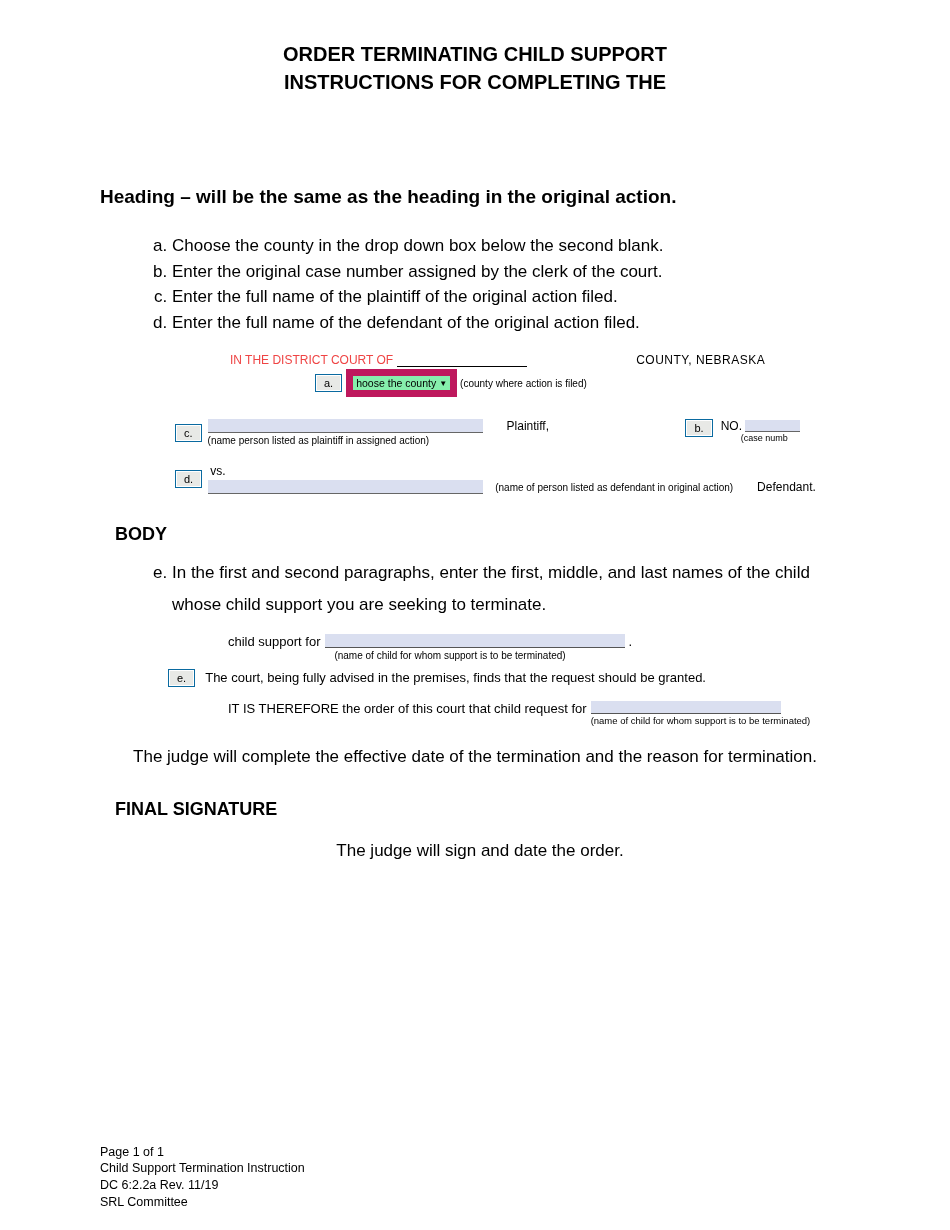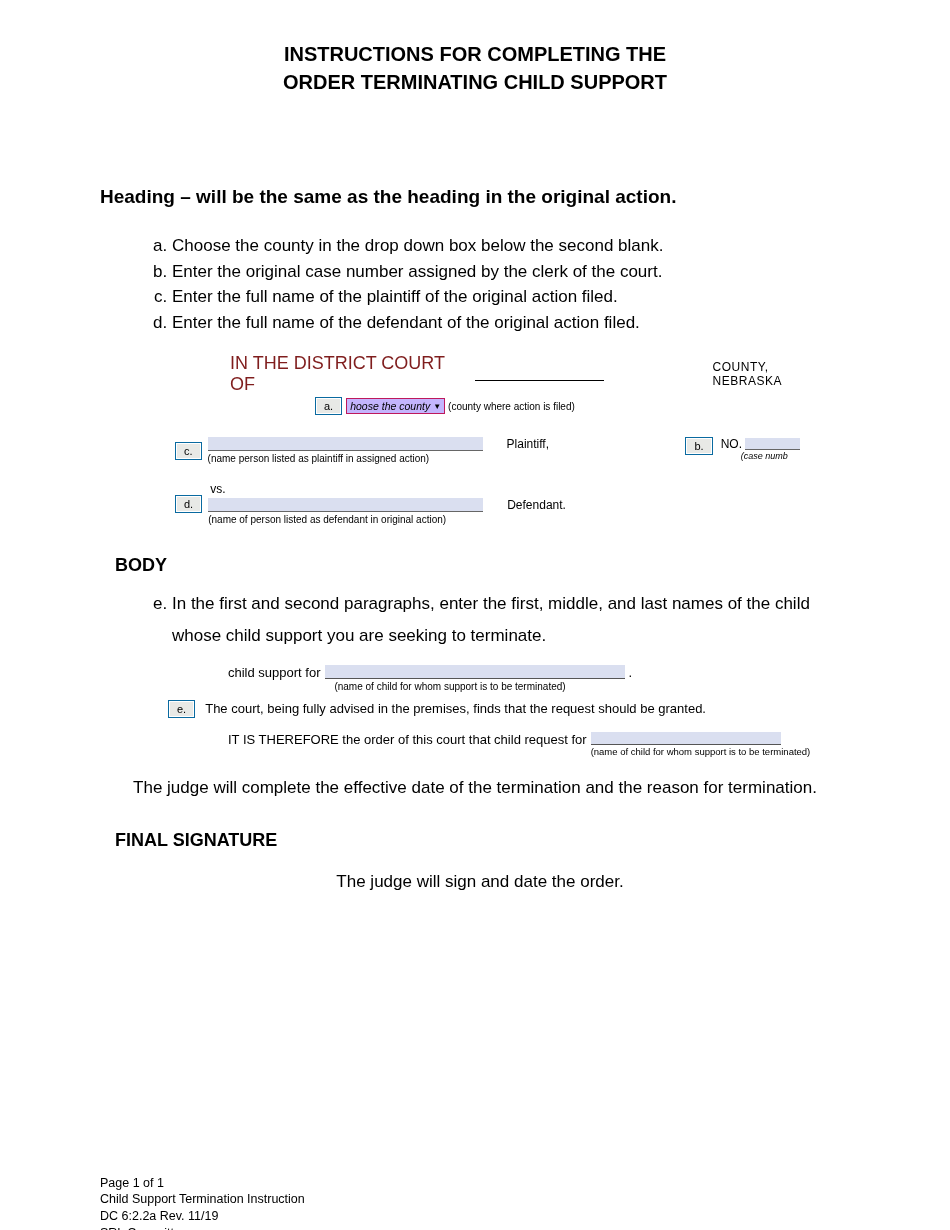--- a/index.html
+++ b/index.html
@@ -48,38 +48,38 @@
     
     .form-block {
       margin: 18px 0 8px 75px;
       position: relative;
       font-family: Arial, sans-serif;
     }
     .district-court {
       display:flex; flex-direction:column; align-items:flex-start; margin-left:55px;
     }
     .district-court-line1 { display:flex; align-items:center; gap:4px; }
-    .district-court-title { font-size:18px; color:#7f1d1d; }
+    .district-court-title { font-size:12px; color:#ef4444; }
     .drop-callout {
       display:flex; align-items:center; margin-top:2px; margin-left:85px;
     }
     .callout-box {
       border: 1.5px solid #0a6aa0;
       background: #e8e9e6;
       font-size: 11px;
       padding: 2px 8px;
       margin-right: 4px;
       box-shadow: inset 0 0 0 1px #fff;
     }
     .dropdown {
-      border: 1px solid #be185d;
-      background: #c4b5fd;
+      border: 7px solid #be185d;
+      background: #86efac;
       font-size: 10.5px;
       padding: 1px 3px;
-      display:flex; align-items:center; gap:3px;font-style:italic;
+      display:flex; align-items:center; gap:3px;
     }
     .dropdown .arrow { font-size:8px; }
     .tiny-label { font-size: 10px; color:#000; }
     .county-nebraska { font-size:12px; margin-left:auto; margin-right:10px; letter-spacing:0.5px;}
     .form-row2 { display:flex; margin-top:22px; }
     .callout-left { margin-right: 6px; }
     .party-block { display:flex; flex-direction:column; }
     .party-input {
       background: #dadff0;
       height: 14px;
@@ -88,21 +88,21 @@
     }
     .party-caption { font-size:10px; margin-top:2px; }
     .party-role { font-size:12px; margin-left:12px; align-self:flex-start; margin-top:0px;}
     .plaintiff-row{ display:flex; align-items:flex-start; gap:12px;}
     .right-no { margin-left:auto; margin-right:50px; display:flex; align-items:flex-start; }
     .no-block { display:flex; flex-direction:column; }
     .no-line { display:flex; align-items:center; gap:3px;}
     .no-input {
       background:#dadff0; height:12px; width:55px; border-bottom:1px solid #666;
     }
-    .no-caption { font-size:9px; margin-left:20px;font-style:italic;}
+    .no-caption { font-size:9px; margin-left:20px;}
     .vs-row { display:flex; align-items:flex-start; margin-top:18px; margin-left:0; }
     .vs-label { font-size:12px; margin-left:2px; margin-bottom:2px;}
     .defendant-block { display:flex; flex-direction:column; }
     .defendant-row { display:flex; align-items:flex-start; gap:12px;}
     .defendant-input {
       background: #dadff0;
       height: 14px;
       width: 275px;
       border-bottom:1px solid #666;
     }
@@ -136,22 +136,22 @@
     .footer {
       margin-top: 280px;
       font-size: 12.5px;
       line-height: 1.35;
     }
   </style>
 </head>
 <body>
 
 <div class="title-block">
+  <div>ORDER TERMINATING CHILD SUPPORT</div>
   <div>INSTRUCTIONS FOR COMPLETING THE</div>
-  <div>ORDER TERMINATING CHILD SUPPORT</div>
 </div>
 
 <div class="section-heading">Heading – will be the same as the heading in the original action.</div>
 
 <ol class="ol-lower-alpha">
   <li>Choose the county in the drop down box below the second blank.</li>
   <li>Enter the original case number assigned by the clerk of the court.</li>
   <li>Enter the full name of the plaintiff of the original action filed.</li>
   <li>Enter the full name of the defendant of the original action filed.</li>
 </ol>
@@ -194,21 +194,21 @@
         <span class="no-caption">(case numb</span>
       </div>
     </div>
   </div>
 
   <div class="vs-row">
     <span class="callout-box callout-left" style="align-self:center;">d.</span>
     <div class="defendant-block">
       <span class="vs-label">vs.</span>
       <div class="defendant-row">
-        <div style="display:flex; flex-direction:column;">
+        <div style="display:flex; flex-direction:row;gap:12px;">
           <span class="defendant-input"></span>
           <span class="party-caption">(name of person listed as defendant in original action)</span>
         </div>
         <span class="party-role">Defendant.</span>
       </div>
     </div>
   </div>
 </div>
 
 <div class="section-subheading">BODY</div>

